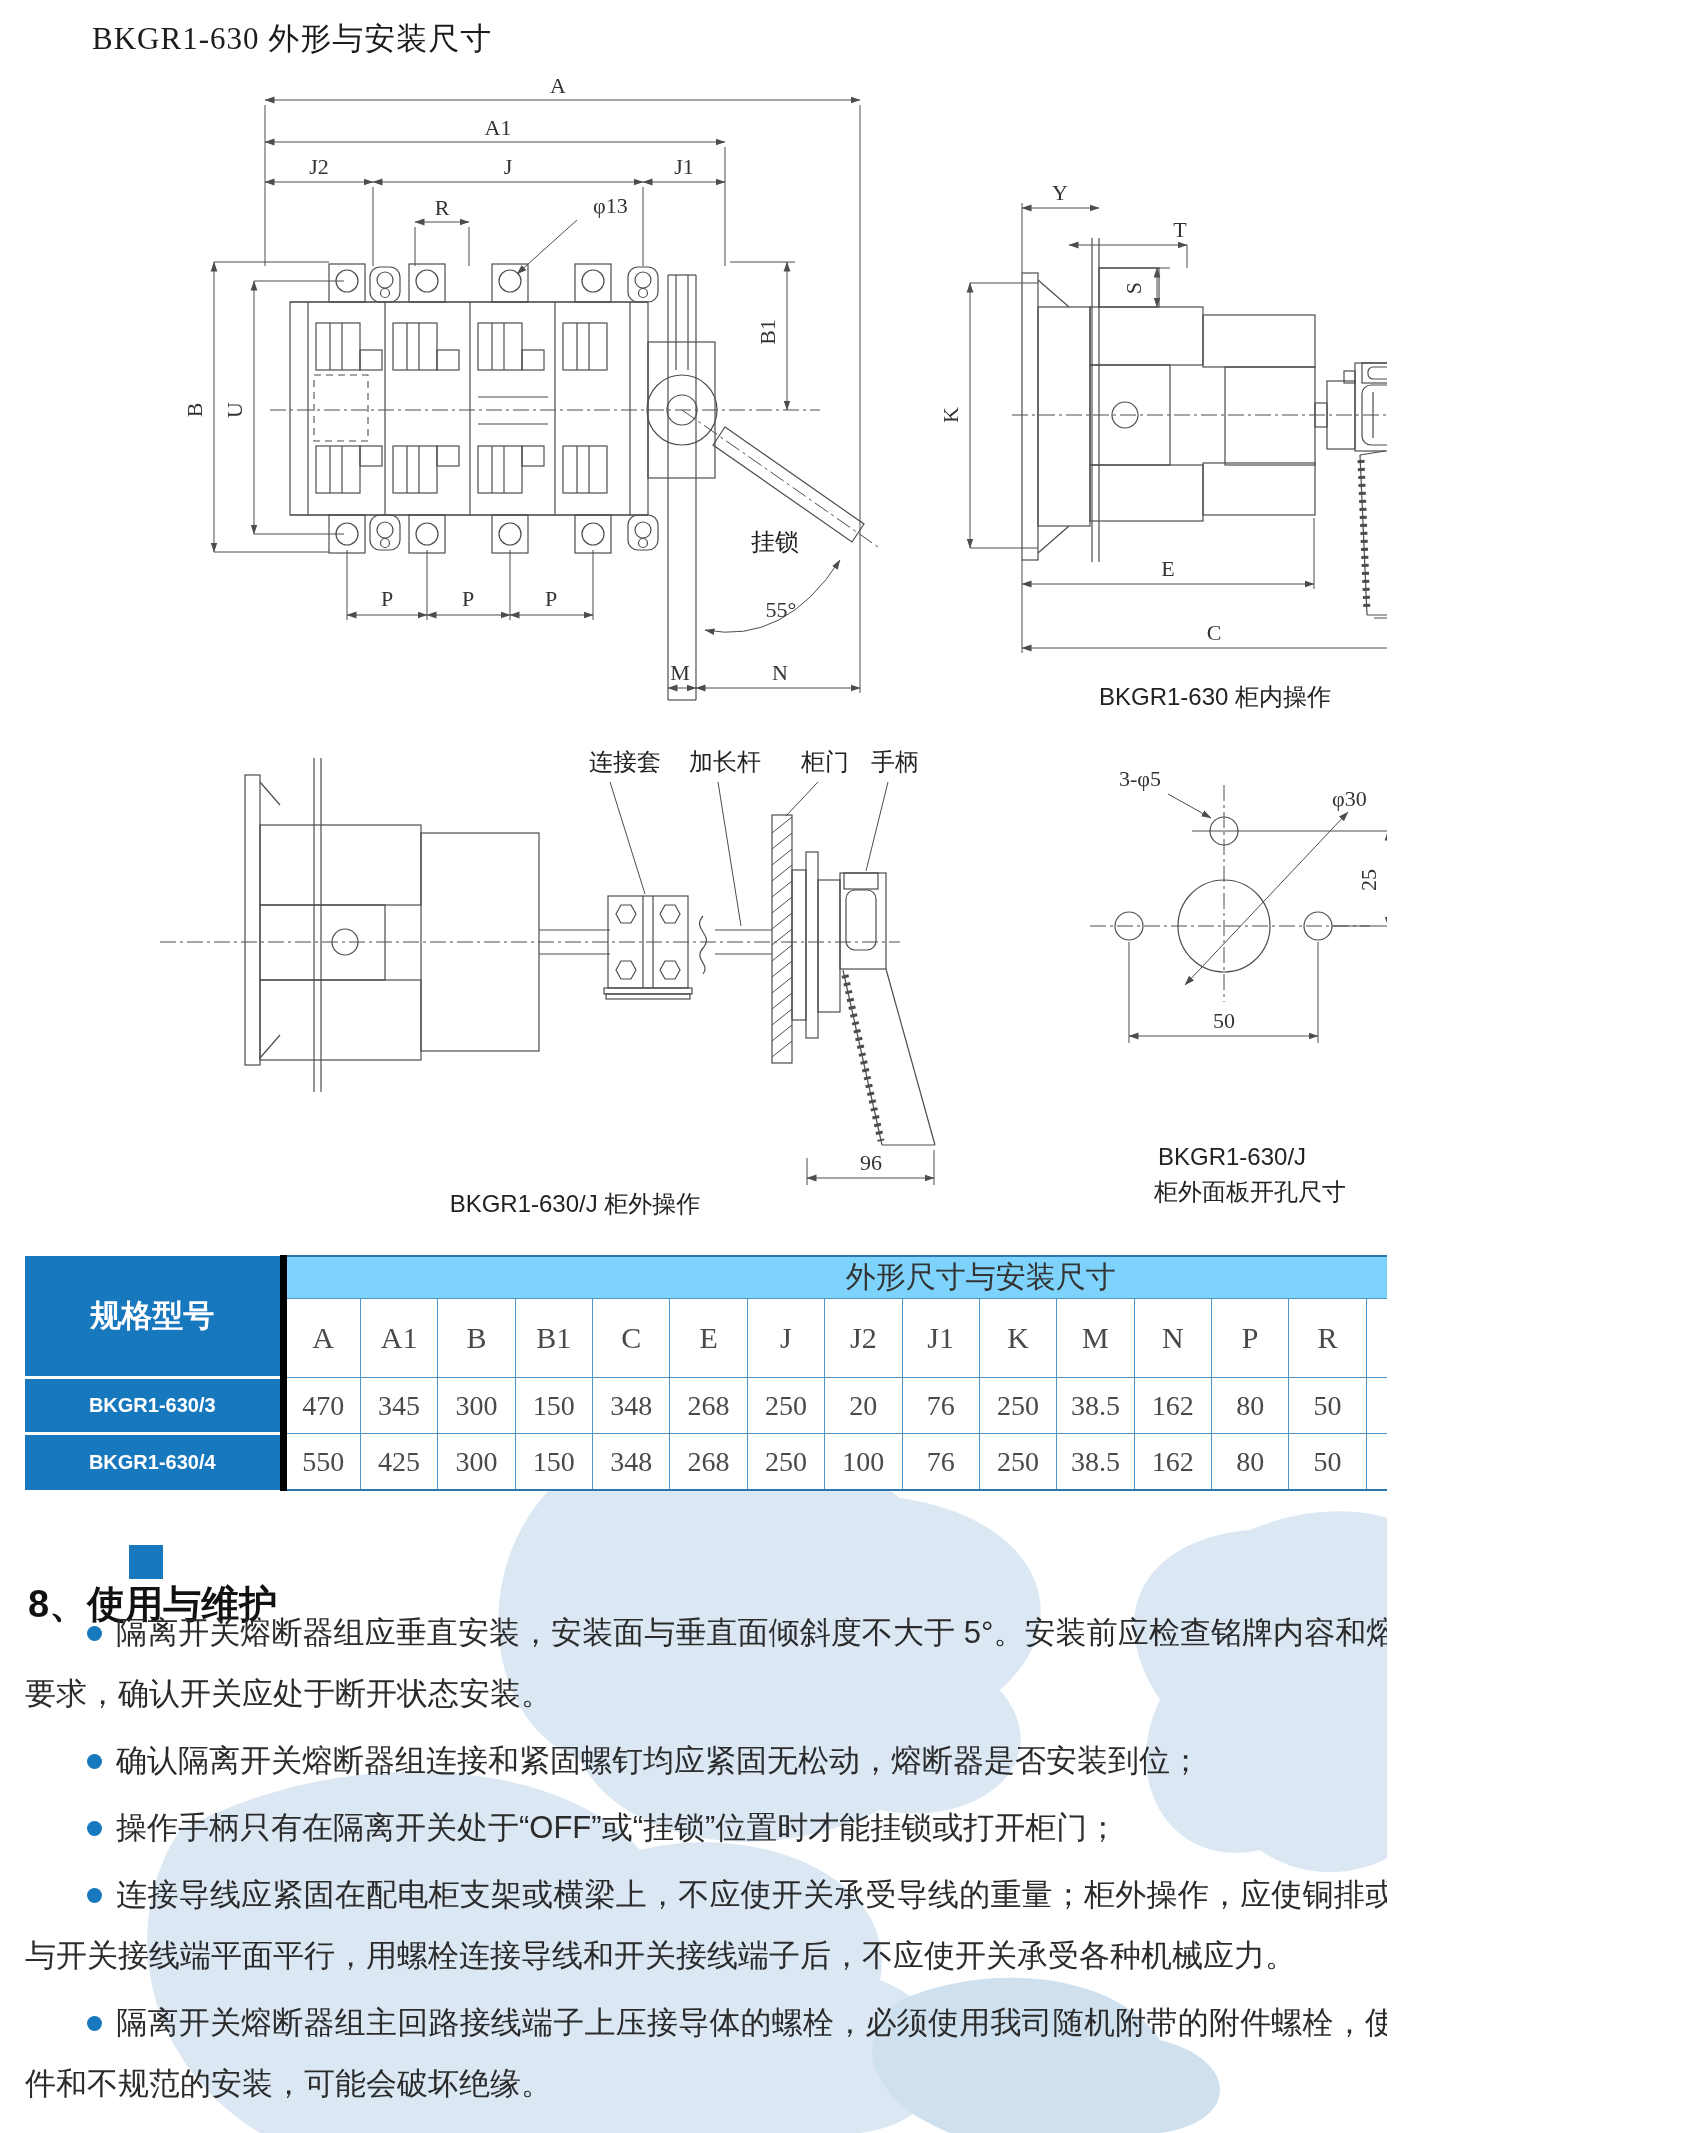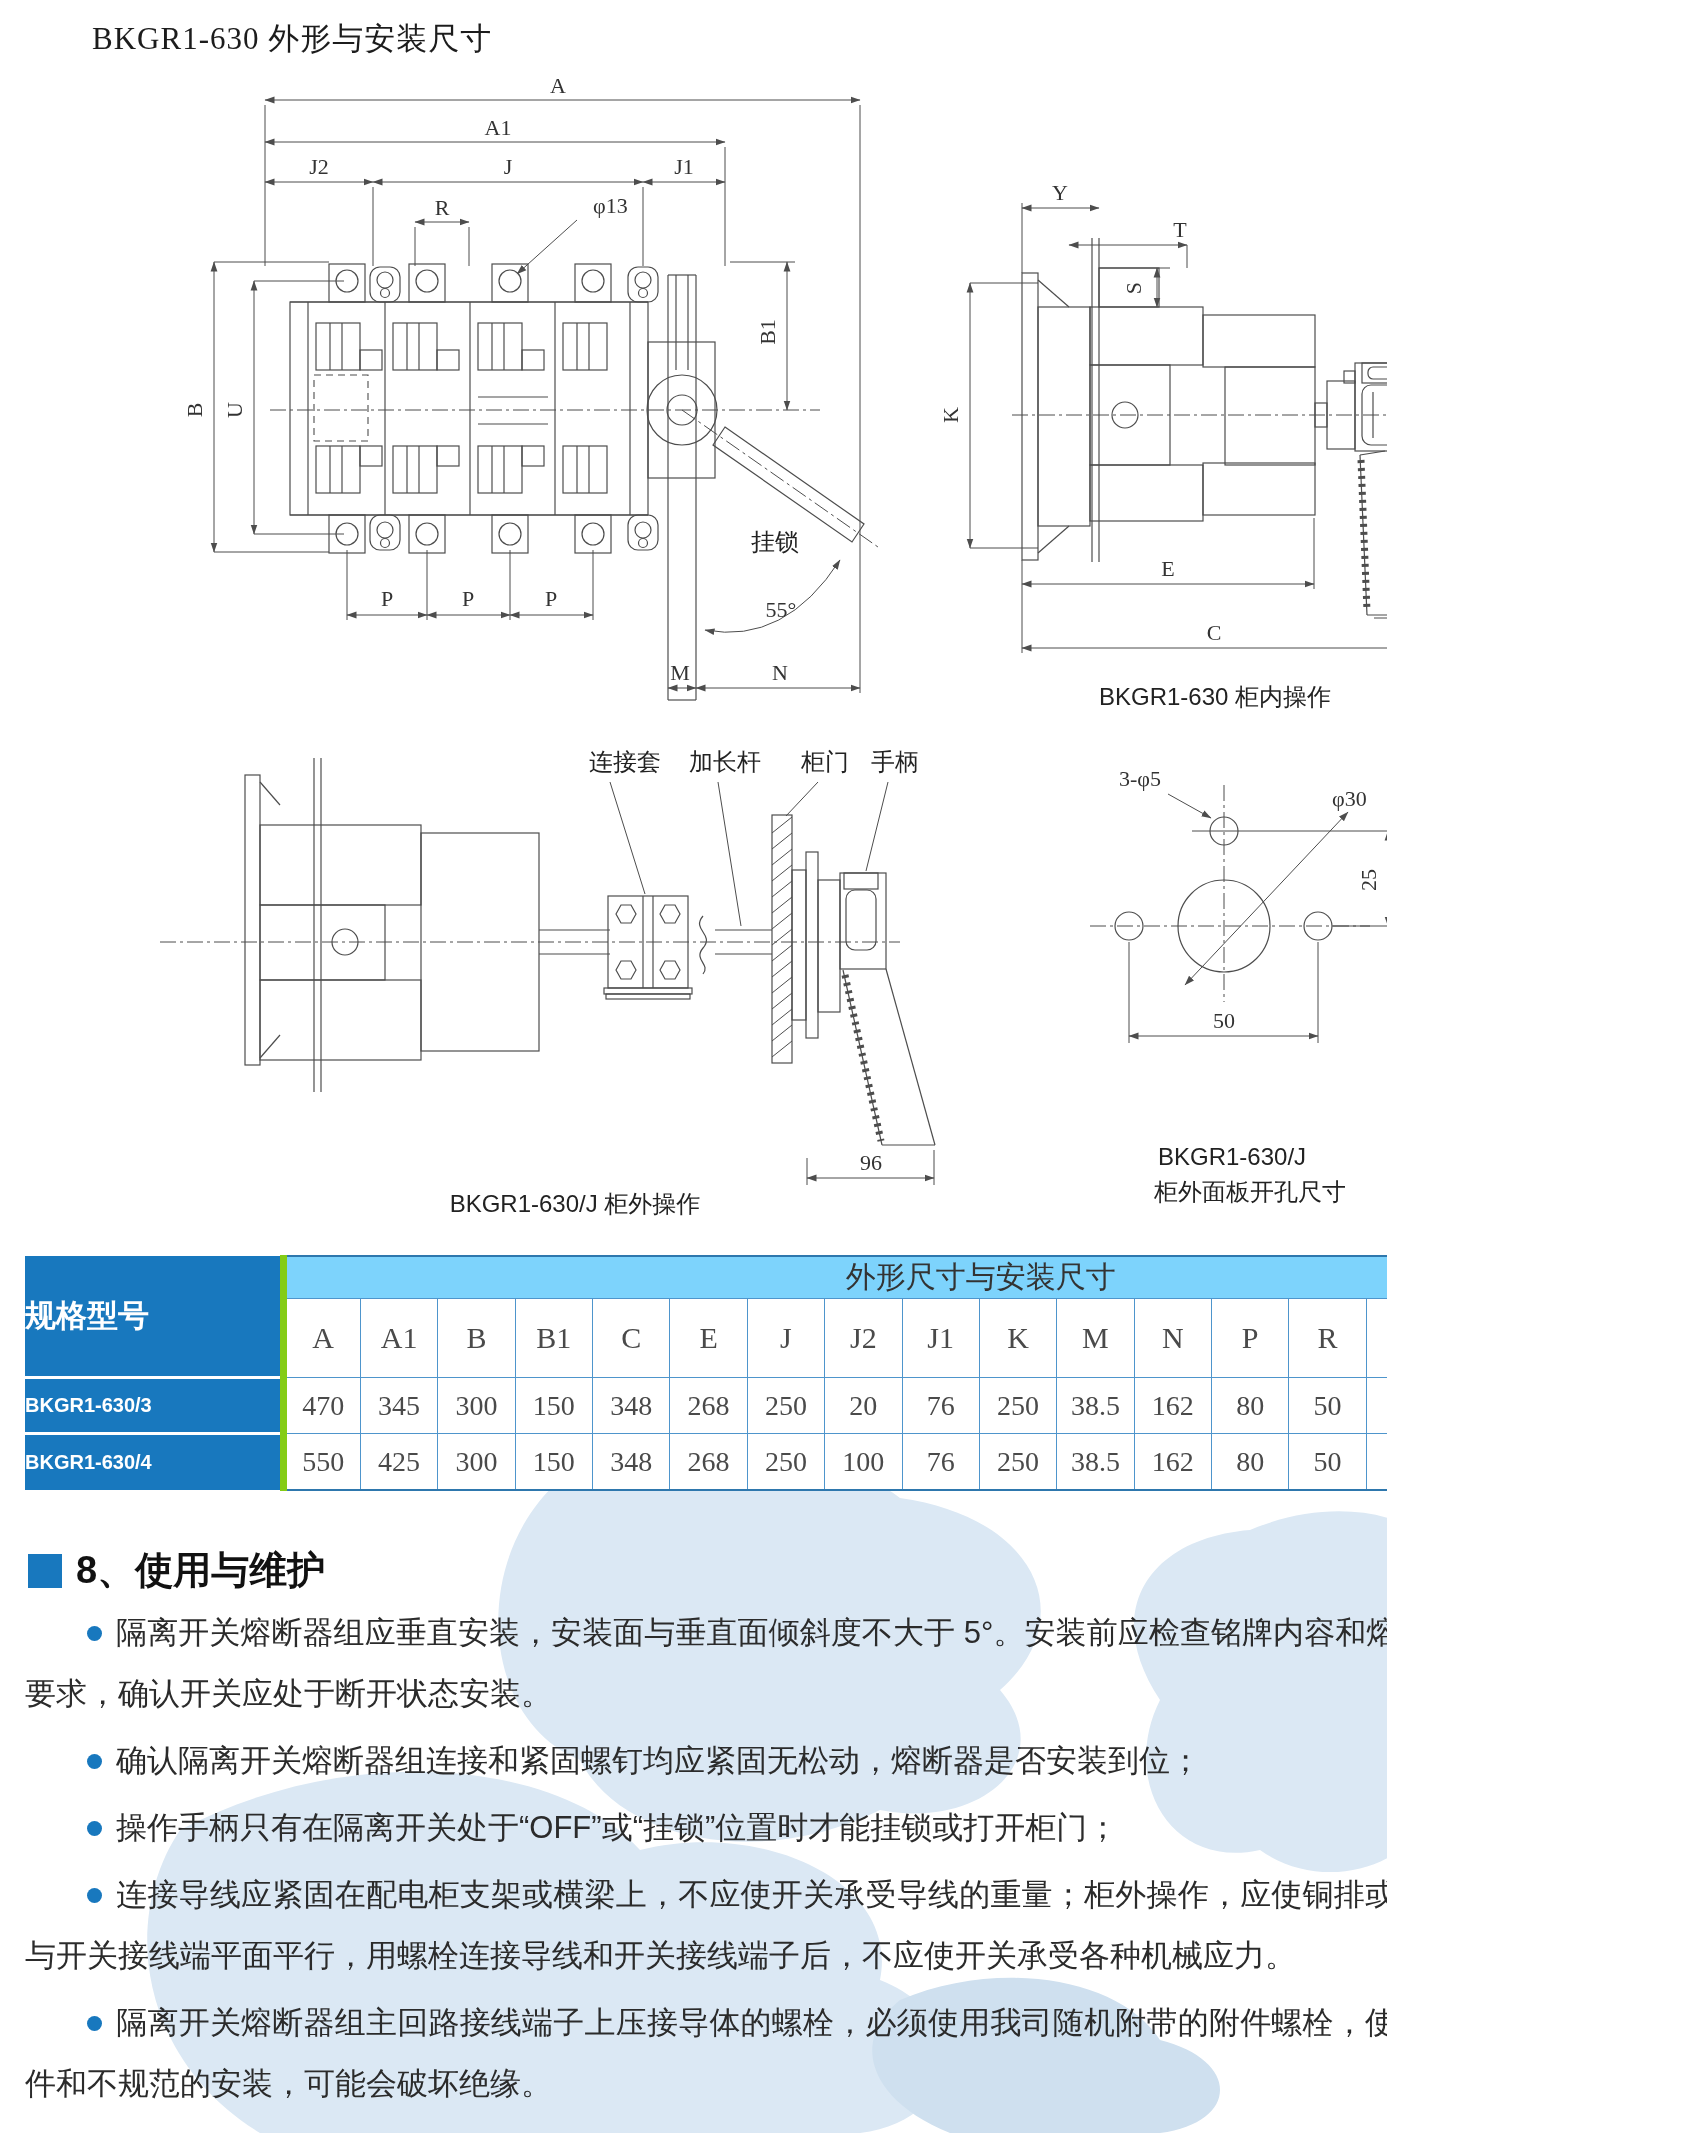--- a/index.html
+++ b/index.html
@@ -22,26 +22,26 @@
   table.dims{border-collapse:collapse;table-layout:fixed;width:1652px;background:transparent;}
   table.dims col.c-spec{width:258px;}
   table.dims th,table.dims td{padding:0;margin:0;}
   .num-cell{border:1px solid #4e95cc;background:#fff;font-family:"Liberation Serif",serif;color:#4a4a4a;text-align:center;}
   th.num-cell{font-size:30px;font-weight:normal;height:78px;}
   td.num-cell{font-size:28px;height:55px;}
   .dims-title{border:1px solid #4e95cc;background:#7dd3fc;font-family:"Liberation Serif",serif;font-weight:normal;color:#333;font-size:30px;text-align:center;padding:8px 4px 4px 14px;height:40px;}
   .ot{border-top:2px solid #2e77ad !important;}
   .or{border-right:2px solid #2e77ad !important;}
   .ob{border-bottom:2px solid #2e77ad !important;}
-  .blue-cell{background:#1878be;color:#fff;text-align:left;border:none;border-right:7px solid #84cc16;}
+  .blue-cell{background:#1878be;color:#fff;text-align:center;border:none;border-right:7px solid #000000;}
   th.blue-cell{font-size:31px;font-weight:bold;border-bottom:3px solid #fff;}
   td.blue-cell{font-size:20px;font-weight:bold;border-top:3px solid #fff;border-bottom:3px solid #fff;}
   td.blue-cell.last{border-bottom:none;}
   
-  #sec-head{left:28px;top:1545px;display:flex;align-items:center;}
+  #sec-head{left:28px;top:1545px;display:flex;align-items:center;flex-direction:column;}
   #sec-head .sq{width:34px;height:34px;background:#1878be;margin-right:14px;}
   #sec-head .ht{font-size:38px;font-weight:bold;color:#111;}
   #usage{left:25px;top:1602px;width:1652px;}
   #usage p{margin:0 0 6px 0;font-size:31px;line-height:61px;color:#2b2b2b;text-indent:2em;text-align:justify;}
   .dot{display:inline-block;width:15px;height:15px;border-radius:50%;background:#1878be;margin-right:14px;vertical-align:2px;}
 </style>
 </head>
 <body>
 
 <div id="page">

